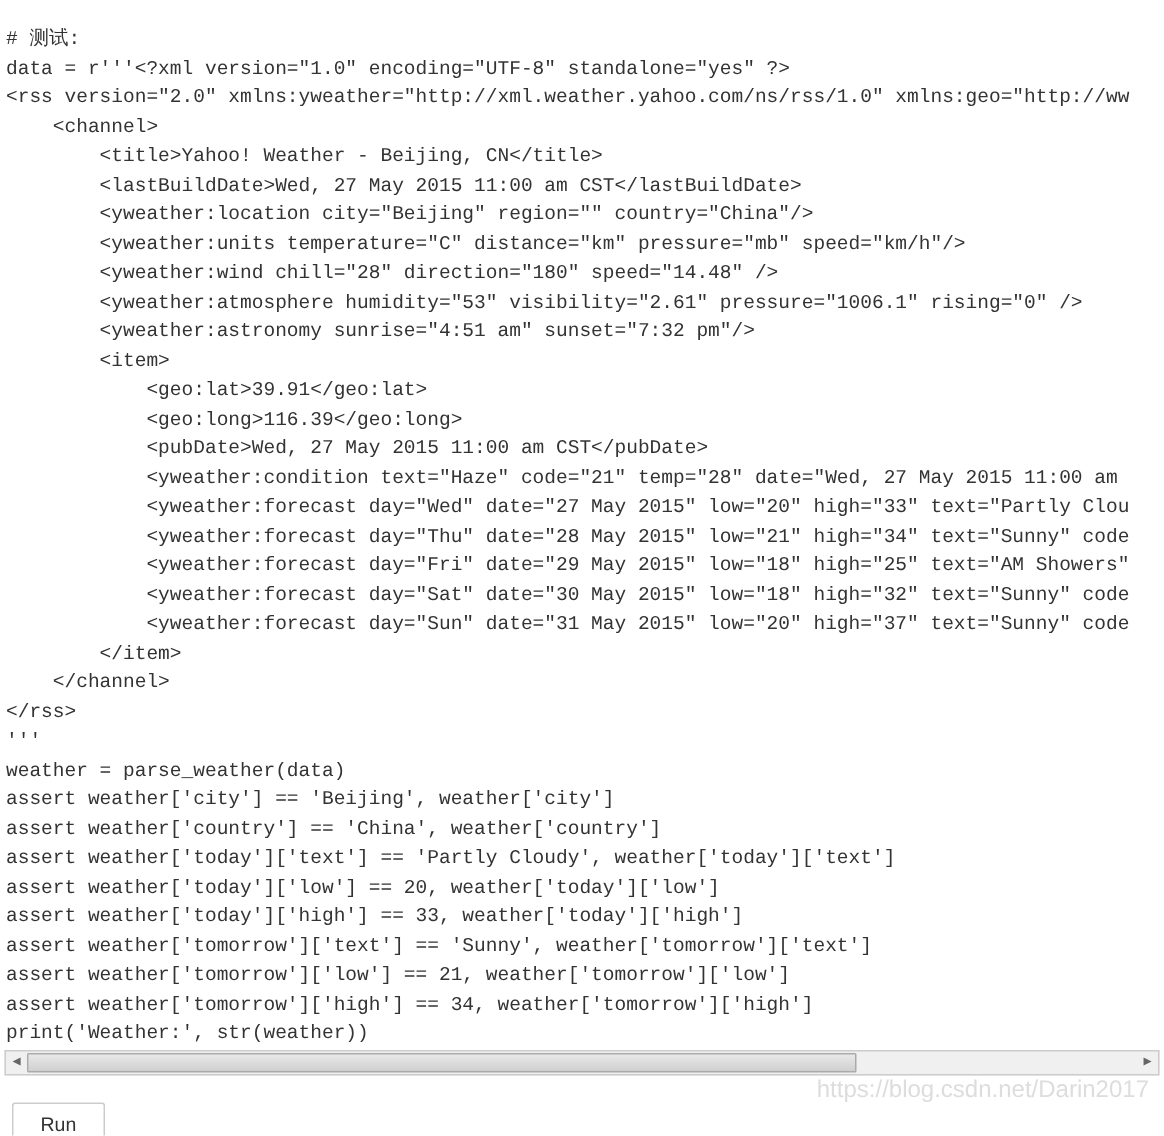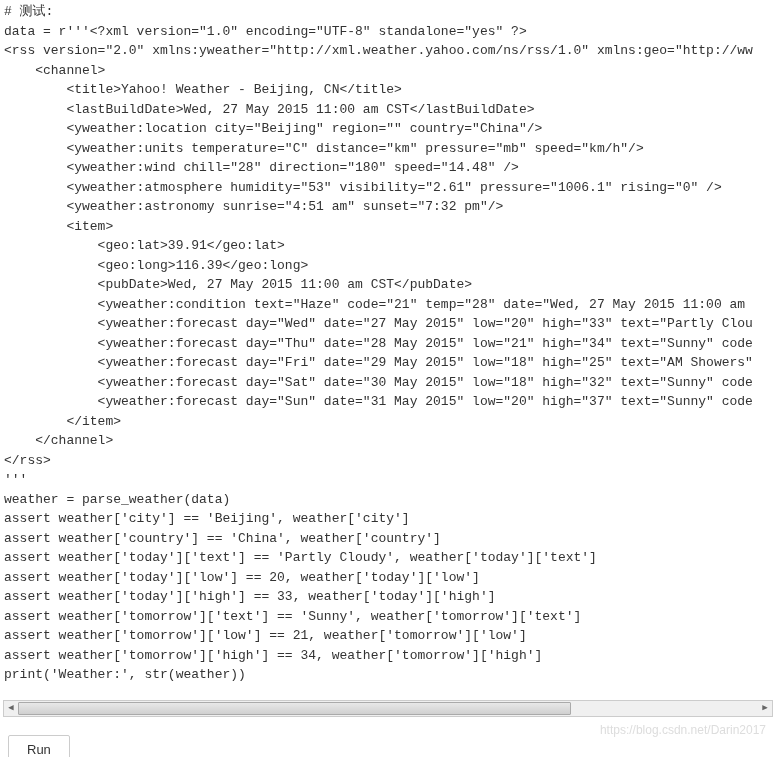--- a/index.html
+++ b/index.html
@@ -14,21 +14,21 @@
       color: #333;
       background: #fff;
       width: 776px;
       height: 757px;
       overflow: hidden;
       position: relative;
     }
     .code-area {
       white-space: pre;
       overflow-x: hidden;
-      padding: 2px 4px;
+      padding: 16px 4px;
       height: 698px;
     }
     .scrollbar-track {
       height: 17px;
       background: #f0f0f0;
       border: 1px solid #ccc;
       margin: 2px 3px 0 3px;
       position: relative;
       display: flex;
       align-items: center;
@@ -68,21 +68,21 @@
       font-size: 13px;
       cursor: pointer;
       color: #333;
       border-radius: 2px;
     }
     .watermark {
       position: absolute;
       right: 10px;
       bottom: 18px;
       color: #ddd;
-      font-size: 12px;
+      font-size: 16px;
       font-family: Arial, sans-serif;
       pointer-events: none;
     }
   </style>
 </head>
 <body>
 
 <div class="code-area" id="code-block"># 测试:
 data = r'''&lt;?xml version="1.0" encoding="UTF-8" standalone="yes" ?&gt;
 &lt;rss version="2.0" xmlns:yweather="http://xml.weather.yahoo.com/ns/rss/1.0" xmlns:geo="http://ww

